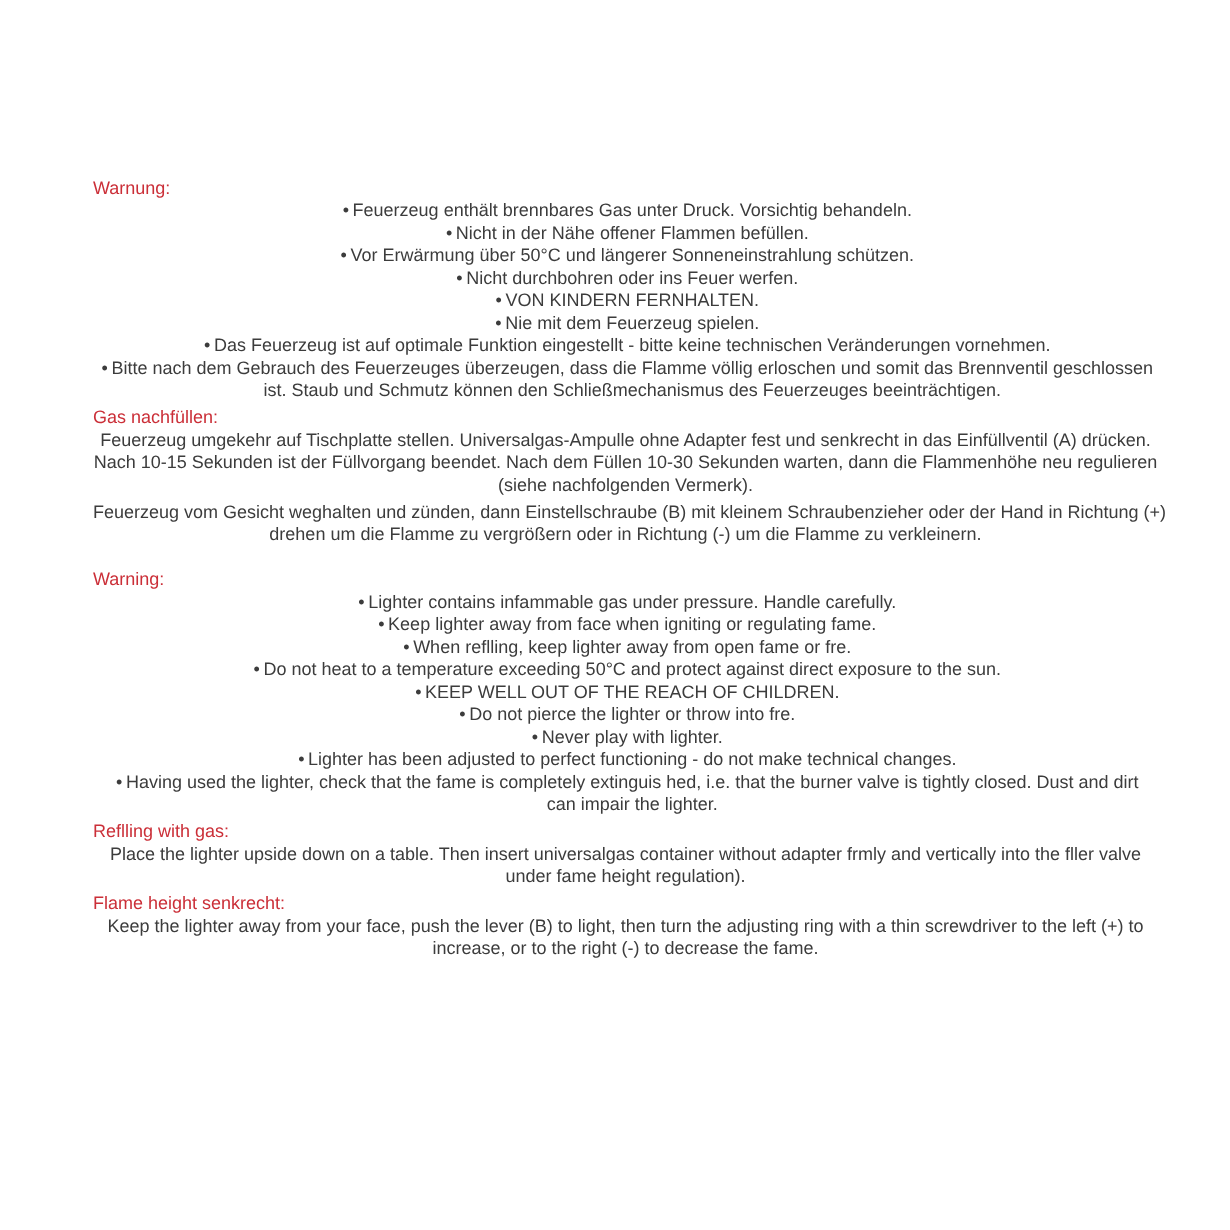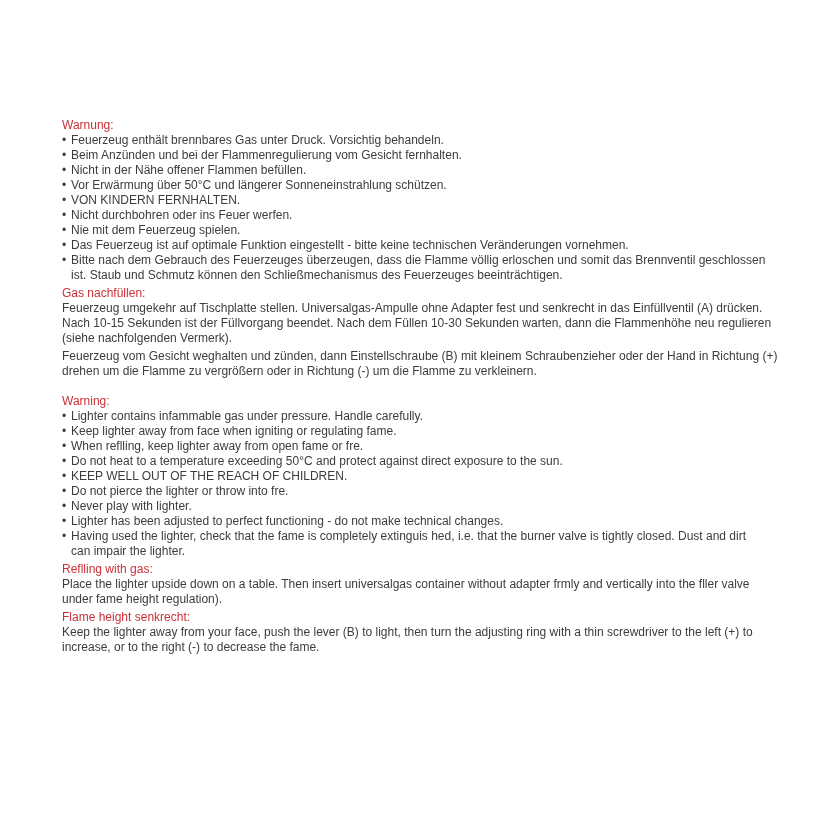--- a/index.html
+++ b/index.html
@@ -30,40 +30,40 @@
   .hd {
     color: #cb2f38;
     font-weight: normal;
     font-size: 12px;
     line-height: 15px;
     margin: 0;
   }
   .ln {
     white-space: nowrap;
     line-height: 15px;
+    text-align: center;
   }
   .ln .bm {
     display: inline-block;
     width: 9px;
   }
   .ln.cont { padding-left: 9px; }
 </style>
 </head>
 <body>
 
 <div class="sheet">
   <div class="content" id="content">
       <section class="sec">
         <div class="hd">Warnung:</div>
         <div class="ln bullet"><span class="bm">•</span><span>Feuerzeug enthält brennbares Gas unter Druck. Vorsichtig behandeln.</span></div>
-        <div class="ln bullet"><span class="bm">•</span><span>Beim Anzünden und bei der Flammenregulierung vom Gesicht fernhalten.</span></div>
         <div class="ln bullet"><span class="bm">•</span><span>Nicht in der Nähe offener Flammen befüllen.</span></div>
         <div class="ln bullet"><span class="bm">•</span><span>Vor Erwärmung über 50°C und längerer Sonneneinstrahlung schützen.</span></div>
+        <div class="ln bullet"><span class="bm">•</span><span>Nicht durchbohren oder ins Feuer werfen.</span></div>
         <div class="ln bullet"><span class="bm">•</span><span>VON KINDERN FERNHALTEN.</span></div>
-        <div class="ln bullet"><span class="bm">•</span><span>Nicht durchbohren oder ins Feuer werfen.</span></div>
         <div class="ln bullet"><span class="bm">•</span><span>Nie mit dem Feuerzeug spielen.</span></div>
         <div class="ln bullet"><span class="bm">•</span><span>Das Feuerzeug ist auf optimale Funktion eingestellt - bitte keine technischen Veränderungen vornehmen.</span></div>
         <div class="ln bullet"><span class="bm">•</span><span>Bitte nach dem Gebrauch des Feuerzeuges überzeugen, dass die Flamme völlig erloschen und somit das Brennventil geschlossen</span></div>
         <div class="ln cont"><span>ist. Staub und Schmutz können den Schließmechanismus des Feuerzeuges beeinträchtigen.</span></div>
       </section>
       <section class="sec">
         <div class="hd">Gas nachfüllen:</div>
         <div class="ln plain"><span>Feuerzeug umgekehr auf Tischplatte stellen. Universalgas-Ampulle ohne Adapter fest und senkrecht in das Einfüllventil (A) drücken.</span></div>
         <div class="ln plain"><span>Nach 10-15 Sekunden ist der Füllvorgang beendet. Nach dem Füllen 10-30 Sekunden warten, dann die Flammenhöhe neu regulieren</span></div>
         <div class="ln plain"><span>(siehe nachfolgenden Vermerk).</span></div>

